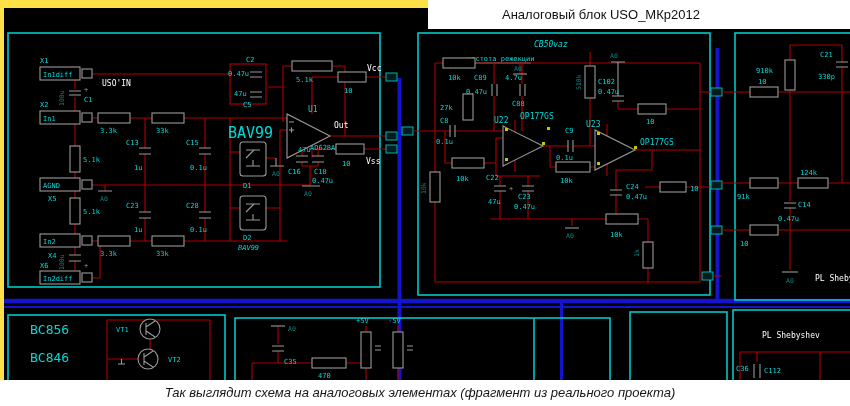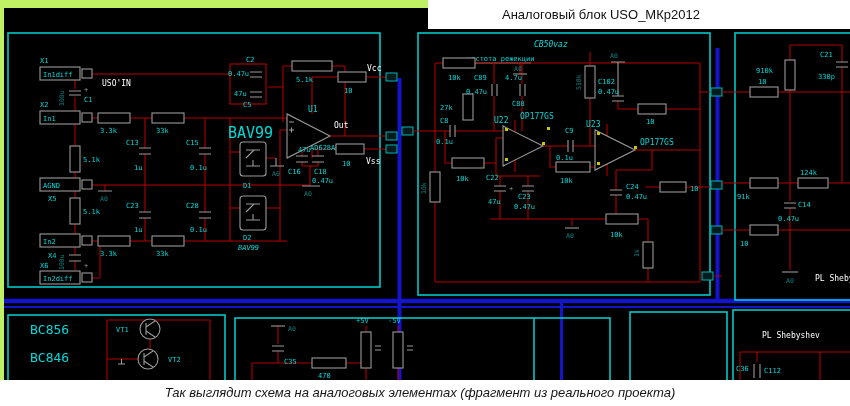--- a/index.html
+++ b/index.html
@@ -1,16 +1,16 @@
 <!DOCTYPE html>
 <html><head>
 <meta charset="utf-8">
 <style>
   html,body{margin:0;padding:0;background:#fff;}
-  .stage{position:relative;width:710px;height:406px;background:#bef264;font-family:"DejaVu Sans Mono",monospace;text-align:right;}
+  .stage{position:relative;width:710px;height:406px;background:#fde047;font-family:"DejaVu Sans Mono",monospace;text-align:right;}
   svg text{font-family:"DejaVu Sans Mono",monospace;}
   .blk{fill:none;stroke:#00c8c8;stroke-width:1.6;}
   .w{fill:none;stroke:#b00000;stroke-width:1.1;}
   .wr{fill:none;stroke:#b00000;stroke-width:1.1;}
   .g{fill:none;stroke:#9a9a9a;stroke-width:1.1;}
   .gf{fill:#000;stroke:#9a9a9a;stroke-width:1.1;}
   .bus{stroke:#1414cc;fill:none;}
   .port{fill:#001c1c;stroke:#00b4b4;stroke-width:1;}
   .tt{fill:#00d9d9;font-size:8px;}
   .ts{fill:#00d9d9;font-size:7px;}

